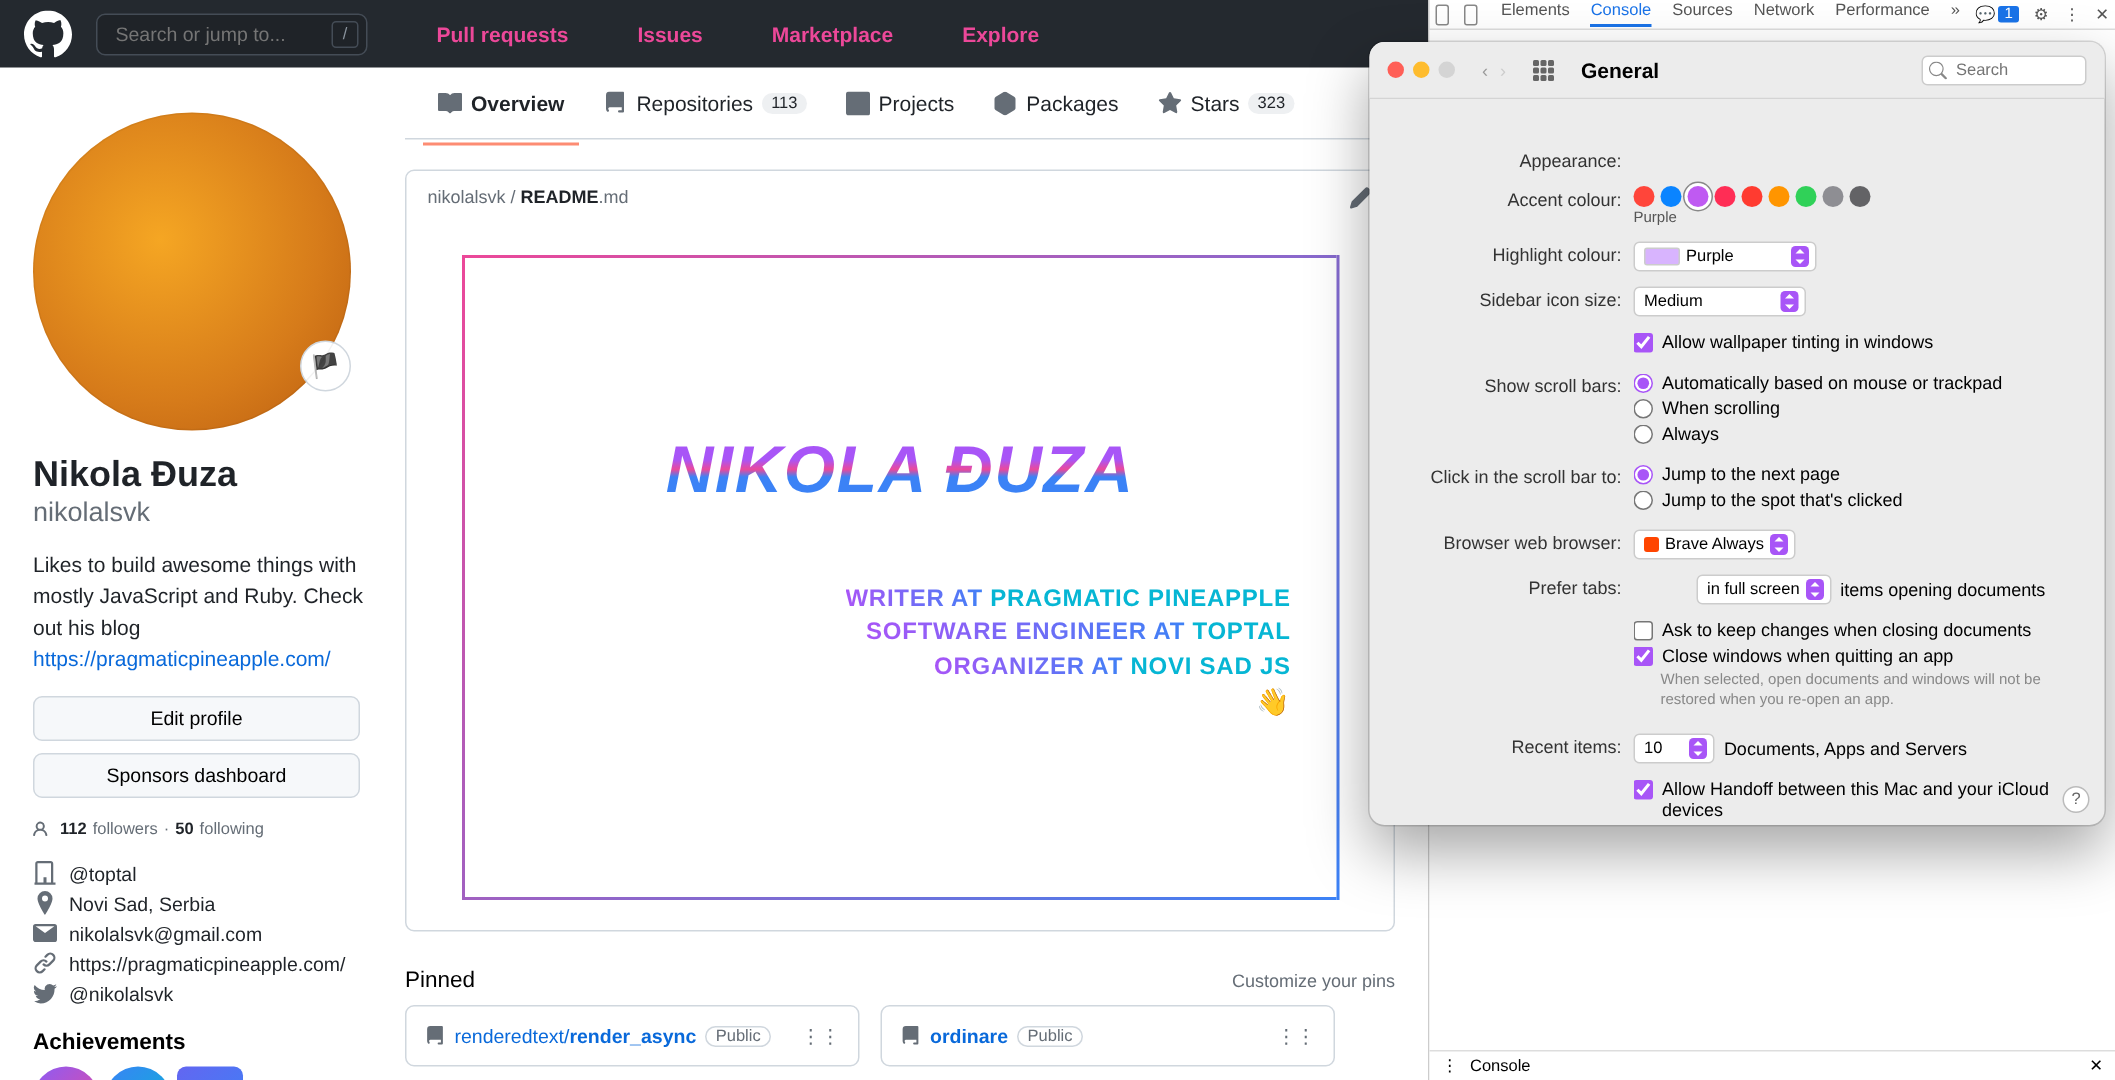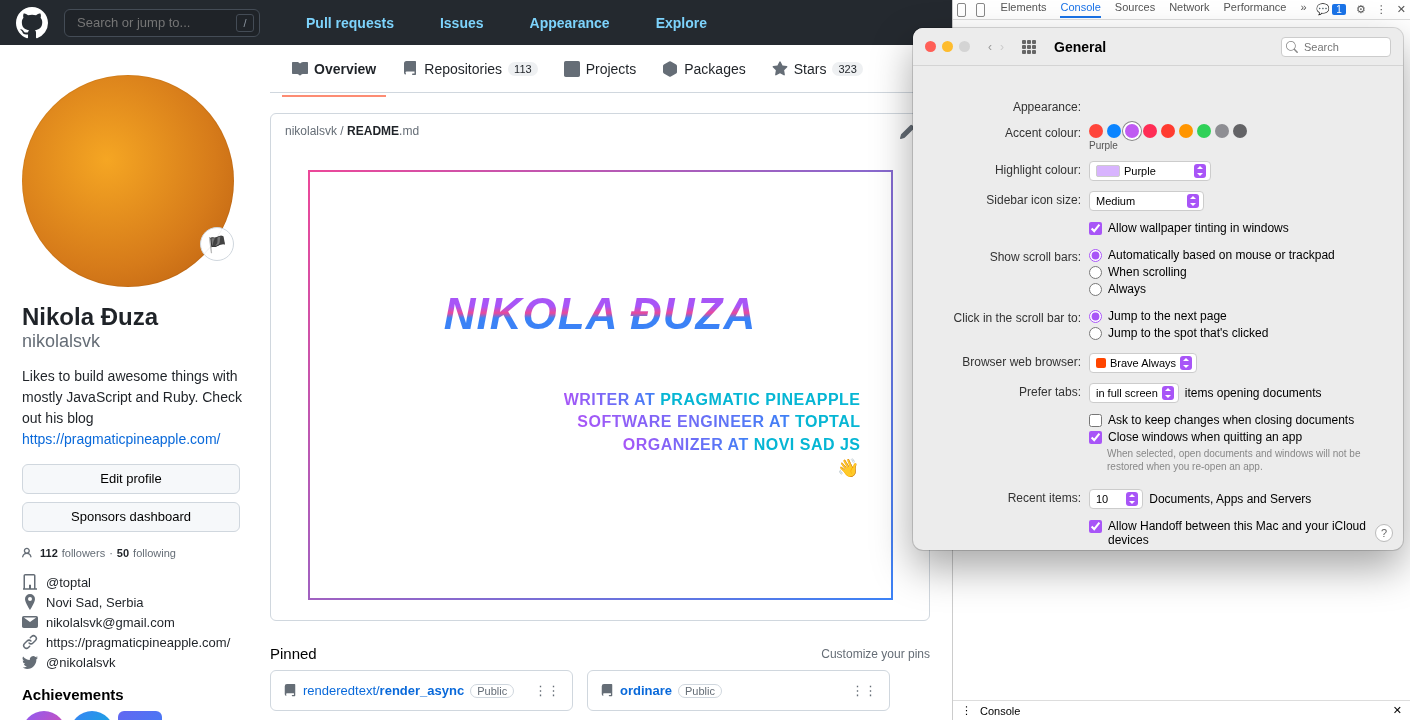--- a/index.html
+++ b/index.html
@@ -1,25 +1,25 @@
 <!DOCTYPE html>
 <html><head>
 <meta charset="utf-8">
 <style>
 * { margin: 0; padding: 0; box-sizing: border-box; font-family: -apple-system, BlinkMacSystemFont, "Segoe UI", Helvetica, Arial, sans-serif; }
 body { width: 1410px; height: 720px; background: #fff; overflow: hidden; position: relative; }
 
 
 .gh-header { height: 45px; background: #24292f; display: flex; align-items: center; padding: 0 16px; color: #fff; position: relative; z-index: 5; }
 .gh-logo { width: 32px; height: 32px; margin-right: 16px; }
-.gh-search { position: relative; width: 196px; }
+.gh-search { position: relative; width: 181px; }
 .gh-search input { width: 100%; height: 28px; background: #1f2328; border: 1px solid #444c56; border-radius: 6px; padding: 0 30px 0 12px; color: #8b949e; font-size: 13px; }
 .gh-search .slash { position: absolute; right: 6px; top: 5px; width: 18px; height: 18px; border: 1px solid #444c56; border-radius: 3px; font-size: 11px; text-align: center; line-height: 16px; color: #8b949e; }
 .gh-nav { display: flex; gap: 16px; margin-left: 16px; font-size: 14px; font-weight: 600; }
-.gh-nav a { color: #7dd3fc; cursor: pointer; padding-left: 30px; }
+.gh-nav a { color: #ec4899; cursor: pointer; padding-left: 30px; }
 .gh-right { margin-left: auto; display: flex; align-items: center; gap: 12px; }
 .gh-right .icon { width: 18px; height: 18px; color: #fff; cursor: pointer; }
 .caret { border-top: 4px solid #fff; border-left: 3px solid transparent; border-right: 3px solid transparent; display: inline-block; margin-left: 2px; vertical-align: middle; }
 .avatar-sm { width: 20px; height: 20px; border-radius: 50%; background: radial-gradient(circle, #f5a623, #c96822); }
 
 
 .page { display: flex; }
 .left-col { width: 258px; padding: 30px 0 0 22px; }
 .avatar-lg { width: 212px; height: 212px; border-radius: 50%; background: radial-gradient(circle at 40% 40%, #f5a623, #d67b1a 60%, #b85c10); position: relative; }
 .avatar-lg::after { content: ""; position: absolute; width: 212px; height: 212px; border-radius: 50%; box-shadow: inset 0 0 0 1px rgba(0,0,0,0.05); }
@@ -138,21 +138,21 @@
   <svg class="gh-logo" viewBox="0 0 16 16" fill="#fff">
       <path d="M8 0C3.58 0 0 3.58 0 8c0 3.54 2.29 6.53 5.47 7.59.4.07.55-.17.55-.38 0-.19-.01-.82-.01-1.49-2.01.37-2.53-.49-2.69-.94-.09-.23-.48-.94-.82-1.13-.28-.15-.68-.52-.01-.53.63-.01 1.08.58 1.23.82.72 1.21 1.87.87 2.33.66.07-.52.28-.87.51-1.07-1.78-.2-3.64-.89-3.64-3.95 0-.87.31-1.59.82-2.15-.08-.2-.36-1.02.08-2.12 0 0 .67-.21 2.2.82.64-.18 1.32-.27 2-.27.68 0 1.36.09 2 .27 1.53-1.04 2.2-.82 2.2-.82.44 1.1.16 1.92.08 2.12.51.56.82 1.27.82 2.15 0 3.07-1.87 3.75-3.65 3.95.29.25.54.73.54 1.48 0 1.07-.01 1.93-.01 2.2 0 .21.15.46.55.38A8.013 8.013 0 0016 8c0-4.42-3.58-8-8-8z"></path>
     </svg>
   <div class="gh-search">
     <input placeholder="Search or jump to..." style="">
     <span class="slash">/</span>
   </div>
   <div class="gh-nav">
     <a>Pull requests</a>
     <a>Issues</a>
-    <a>Appearance</a>
+    <a>Marketplace</a>
     <a>Explore</a>
   </div>
   <div class="gh-right">
     <svg class="icon" viewBox="0 0 16 16" fill="currentColor">
         <path d="M8 16a2 2 0 001.985-1.75c.017-.137-.097-.25-.235-.25h-3.5c-.138 0-.252.113-.235.25A2 2 0 008 16z M8 1.5A3.5 3.5 0 004.5 5v2.947c0 .346-.102.683-.294.97l-1.703 2.556a.25.25 0 00.208.388h10.578a.25.25 0 00.208-.388l-1.703-2.556a1.75 1.75 0 01-.294-.97V5A3.5 3.5 0 008 1.5z"></path>
       </svg>
     <span style="color:#fff;cursor:pointer;font-size:16px;">+<span class="caret"></span></span>
     <span style="display:flex;align-items:center;cursor:pointer;">
         <span class="avatar-sm"></span>
         <span class="caret"></span>
@@ -435,21 +435,21 @@
       </div>
     </div>
     <div class="mac-row" style="margin-top:6px;">
       <div class="mac-label">Browser web browser:</div>
       <div class="mac-val"><div class="select-like">
             <span class="brave-dot"></span>
             <span>Brave Always</span>
             <span class="select-arrows"></span>
           </div></div>
     </div>
-    <div class="mac-row" style="margin-top:6px;">
+    <div class="mac-row" style="margin-top:6px;gap:42px;">
       <div class="mac-label">Prefer tabs:</div>
       <div class="mac-val" style="display:flex;align-items:center;gap:6px;">
           <div class="select-like">
             <span>in full screen</span>
             <span class="select-arrows"></span>
           </div>
           <span>items opening documents</span>
         </div>
     </div>
     <div class="mac-row">

